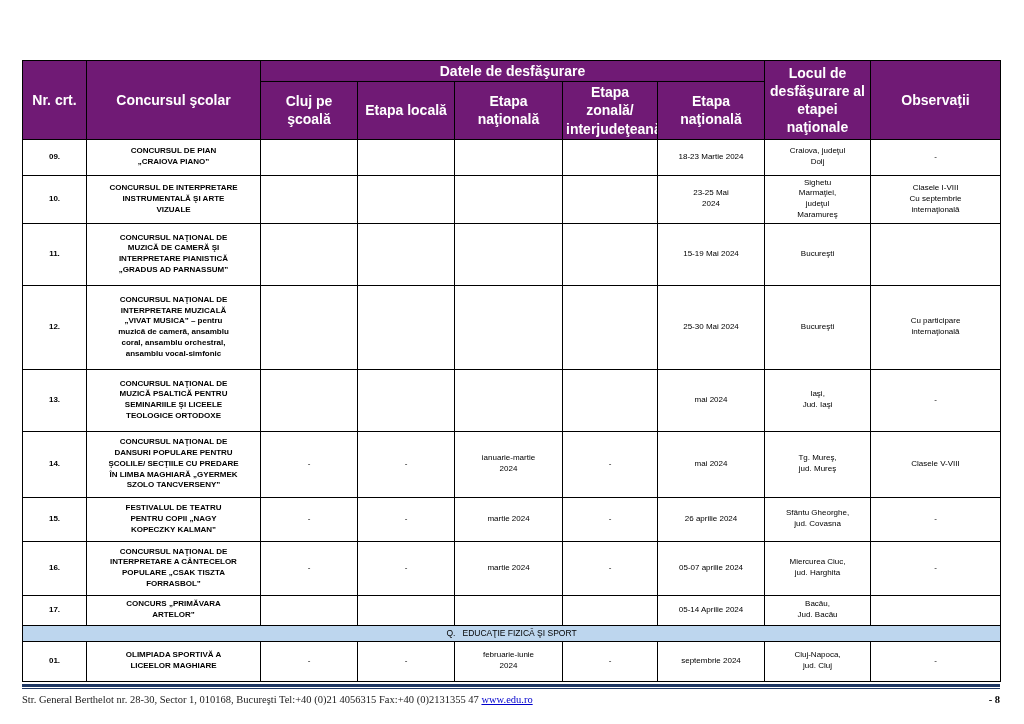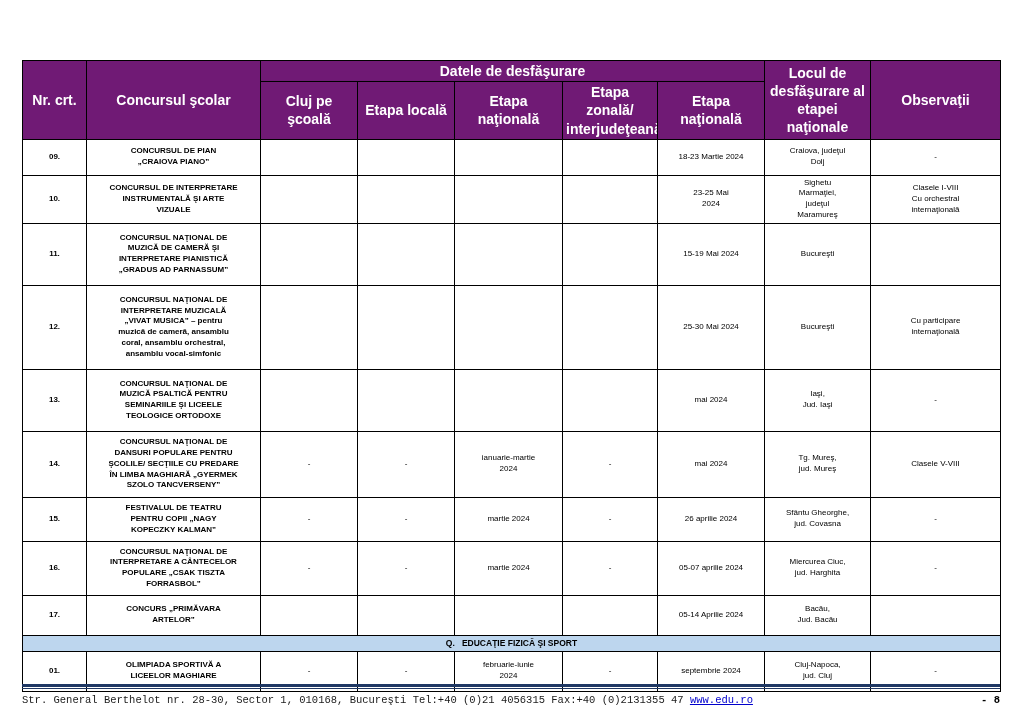--- a/index.html
+++ b/index.html
@@ -22,29 +22,29 @@
   table.main thead th {
     background:#701a75; color:#fff; font-weight:bold;
     font-size:14px; line-height:1.3;
   }
   table.main td {
     font-size:8px; line-height:1.35; color:#000;
   }
   td.nr   { font-weight:bold;margin-top:32px; }
   td.name { font-weight:bold;margin-top:32px; }
   tr.section td {
-    background:#BDD6EE; font-weight:bold; font-size:8.5px; color:#000;
+    background:#BDD6EE; font-weight:normal; font-size:8.5px; color:#000;
   }
   .footer-rule {
     position:absolute; left:22px; top:684px; width:978px; height:5px;
     border-top:3px solid #1F3864; border-bottom:1px solid #1F3864;
   }
   .footer {
     position:absolute; left:22px; top:694px; width:978px;
-    font-family:Liberation Mono, monospace; font-size:10.5px; color:#1a1a1a;
+    font-family:Liberation Serif, serif; font-size:10.5px; color:#1a1a1a;
     display:flex; justify-content:space-between; align-items:flex-start;gap:32px;
   }
   .footer .edu-link { color:#0000CC; text-decoration:underline; cursor:pointer; }
   .footer .page-num { font-weight:bold; color:#000; }
 </style>
 </head>
 <body>
 
 <div class="page">
 
@@ -102,21 +102,21 @@
         <td></td>
         <td></td>
         <td></td>
         <td>23-25 Mai
 2024</td>
         <td>Sighetu
 Marmaţiei,
 judeţul
 Maramureş</td>
         <td>Clasele I-VIII
-Cu orchestral
+Cu septembrie
 internaţională</td>
       </tr>
       <tr style="height:62px">
         <td class="nr">11.</td>
         <td class="name">CONCURSUL NAŢIONAL DE
 MUZICĂ DE CAMERĂ ŞI
 INTERPRETARE PIANISTICĂ
 „GRADUS AD PARNASSUM”</td>
         <td></td>
         <td></td>
@@ -197,21 +197,21 @@
 FORRASBOL”</td>
         <td>-</td>
         <td>-</td>
         <td>martie 2024</td>
         <td>-</td>
         <td>05-07 aprilie 2024</td>
         <td>Miercurea Ciuc,
 jud. Harghita</td>
         <td>-</td>
       </tr>
-      <tr style="height:40px">
+      <tr style="height:30px">
         <td class="nr">17.</td>
         <td class="name">CONCURS „PRIMĂVARA
 ARTELOR”</td>
         <td></td>
         <td></td>
         <td></td>
         <td></td>
         <td>05-14 Aprilie 2024</td>
         <td>Bacău,
 Jud. Bacău</td>

